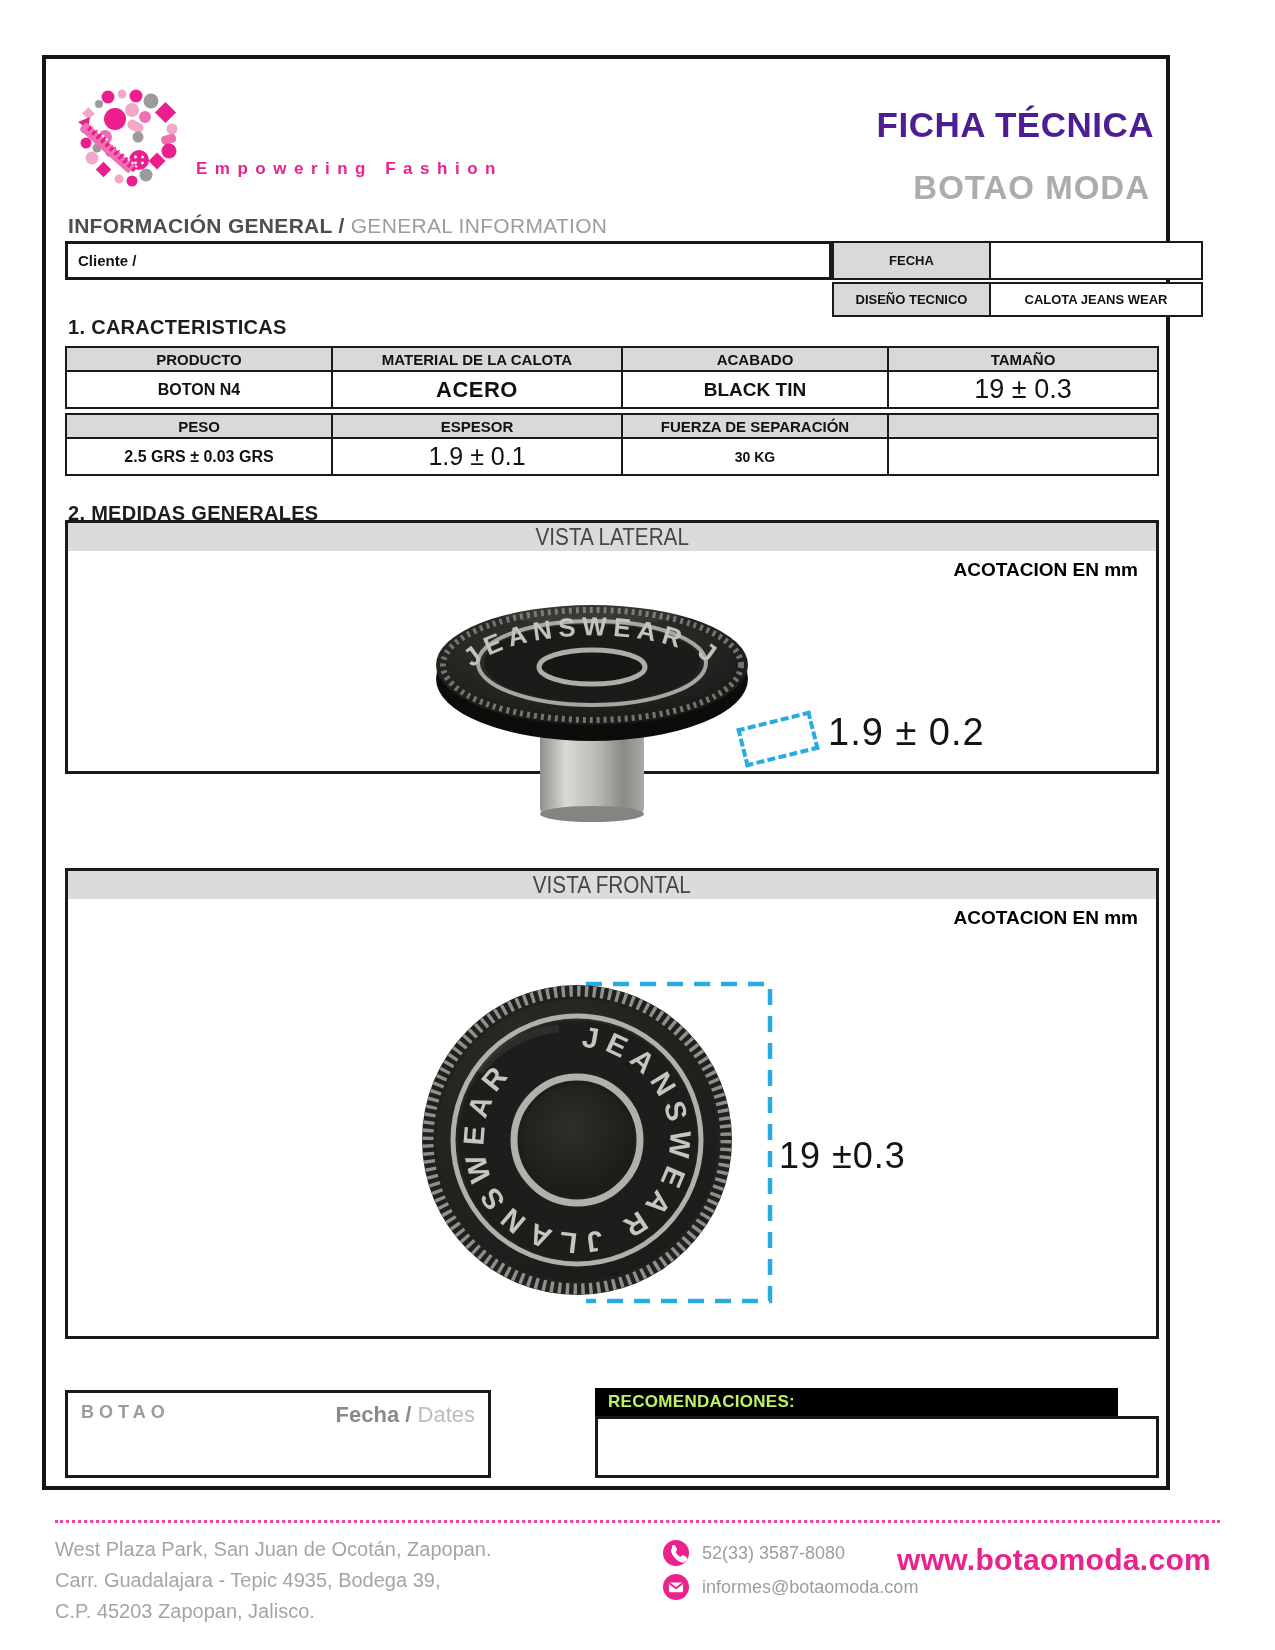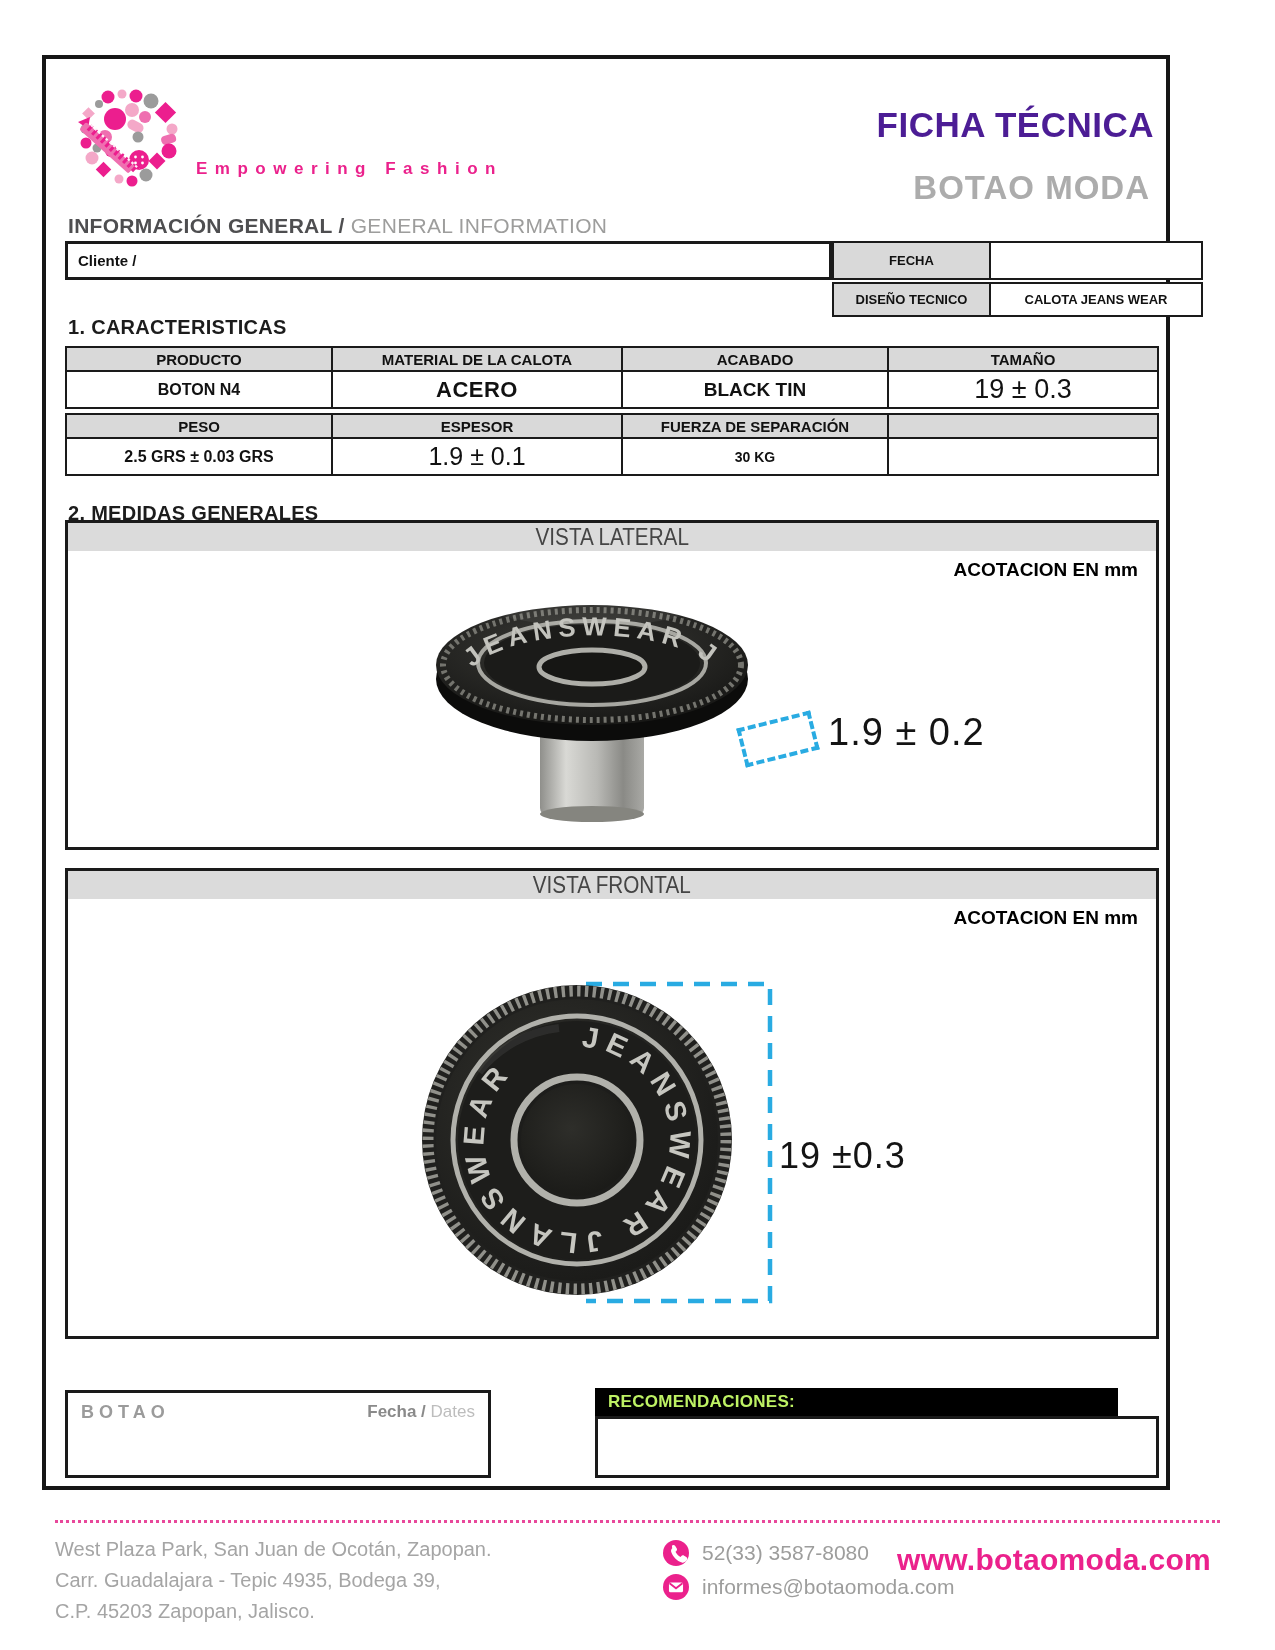--- a/index.html
+++ b/index.html
@@ -45,52 +45,52 @@
   .c1{width:268px;} .c2{width:292px;} .c3{width:268px;} .c4{width:272px;}
   .v-bold-sm{font-weight:bold;font-size:16px;}
   .v-bold-lg{font-weight:bold;font-size:22px;letter-spacing:.5px;}
   .v-bold-md{font-weight:bold;font-size:19px;}
   .v-num-lg{font-size:27px;}
   .v-num-md{font-size:25px;}
   .v-bold-xs{font-weight:bold;font-size:14px;}
 
   
   .panel{border:3px solid #1A1A1A;background:#fff;}
-  .panel-lateral{left:19px;top:461px;width:1094px;height:330px;}
+  .panel-lateral{left:19px;top:461px;width:1094px;height:254px;}
   .panel-frontal{left:19px;top:809px;width:1094px;height:471px;}
   .panel-bar{position:absolute;left:0;top:0;right:0;height:28px;background:#DBDBDB;
              display:flex;align-items:center;justify-content:center;}
   .panel-bar span{font-size:23px;color:#454545;transform:scaleX(.9);letter-spacing:0;}
   .acota{position:absolute;right:18px;top:36px;font-size:19px;font-weight:bold;color:#000;}
 
   .dim-text{font-size:38px;color:#141414;letter-spacing:1px;}
   .dim-text-lat{left:782px;top:652px;}
   .dim-text-fro{left:733px;top:1076px;font-size:36px;}
   .dim-box-lat{left:694px;top:660px;width:76px;height:40px;border:4px dashed #29ABE2;
                transform:rotate(-14deg);}
   .svg-side{left:374px;top:524px;}
   .svg-front{left:373px;top:923px;}
   .svg-bracket{left:534px;top:921px;}
 
   
   .botao-box{left:19px;top:1331px;width:426px;height:88px;border:3px solid #1A1A1A;padding:9px 13px;}
   .botao-box .brand{float:left;font-size:18px;color:#9B9B9B;letter-spacing:5px;font-weight:bold;}
-  .botao-box .fecha{float:right;font-size:17px;color:#8A8A8A;font-weight:bold;}
+  .botao-box .fecha{float:right;font-size:22px;color:#8A8A8A;font-weight:bold;}
   .botao-box .fecha .light{color:#BDBDBD;font-weight:normal;}
   .recom-bar{left:549px;top:1329px;width:523px;height:28px;background:#000;color:#bef264;
              display:flex;align-items:center;padding-left:13px;font-size:17px;font-weight:bold;letter-spacing:.3px;}
   .recom-box{left:549px;top:1357px;width:564px;height:62px;border:3px solid #1A1A1A;background:#fff;}
 
   
   .foot-rule{left:55px;top:1520px;width:1165px;border-top:3px dotted #E8489B;}
   .address{left:55px;top:1534px;font-size:20px;color:#A5A5A5;line-height:31px;}
   .contact-row{display:flex;align-items:center;gap:13px;}
   .contact-phone{left:663px;top:1540px;}
   .contact-mail{left:663px;top:1574px;}
-  .contact-row .txt{font-size:21px;color:#9D9D9C;}
+  .contact-row .txt{font-size:18px;color:#9D9D9C;}
   .website{left:897px;top:1543px;font-size:30px;font-weight:bold;color:#EB218C;letter-spacing:.3px;}
 </style>
 </head>
 <body>
 
 <div id="frame" class="abs">
 
   <svg class="abs" style="left:29px;top:26px" width="113" height="108" viewBox="0 0 113 108">
     <g>
       <circle cx="33" cy="12" r="6.5" fill="#EC1E8E"></circle>

